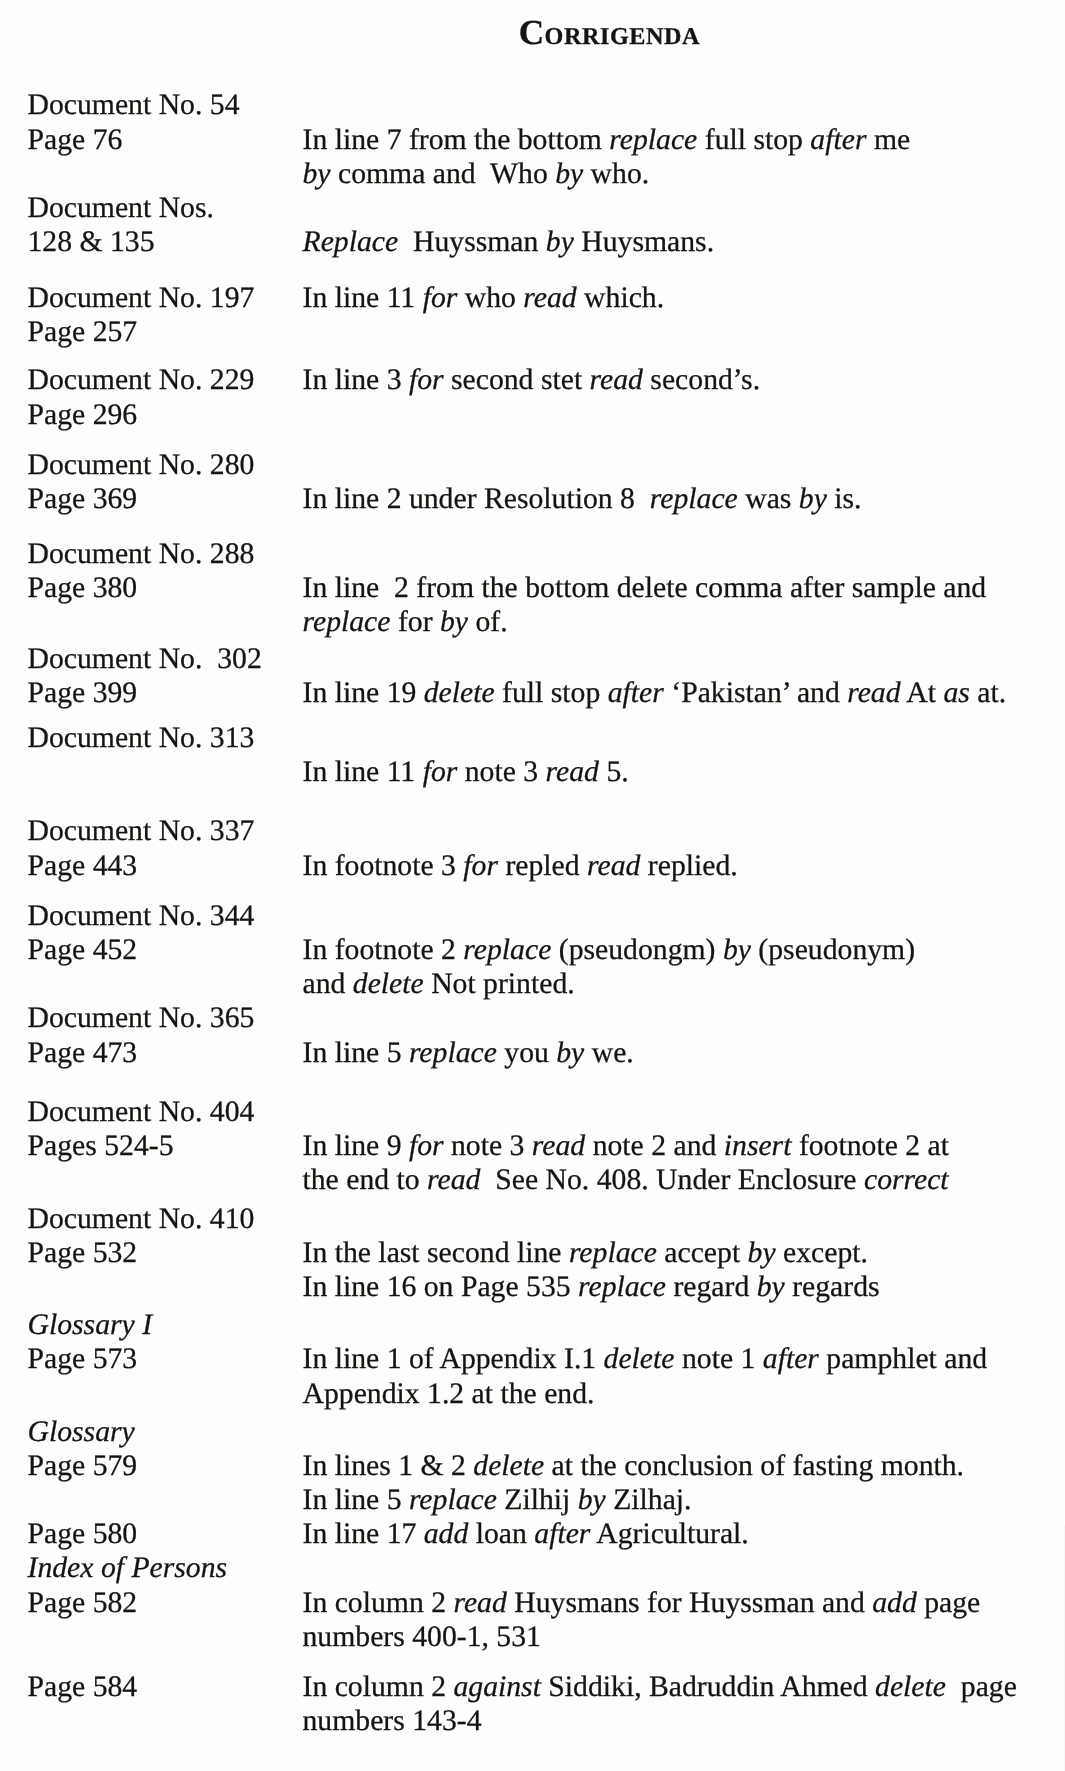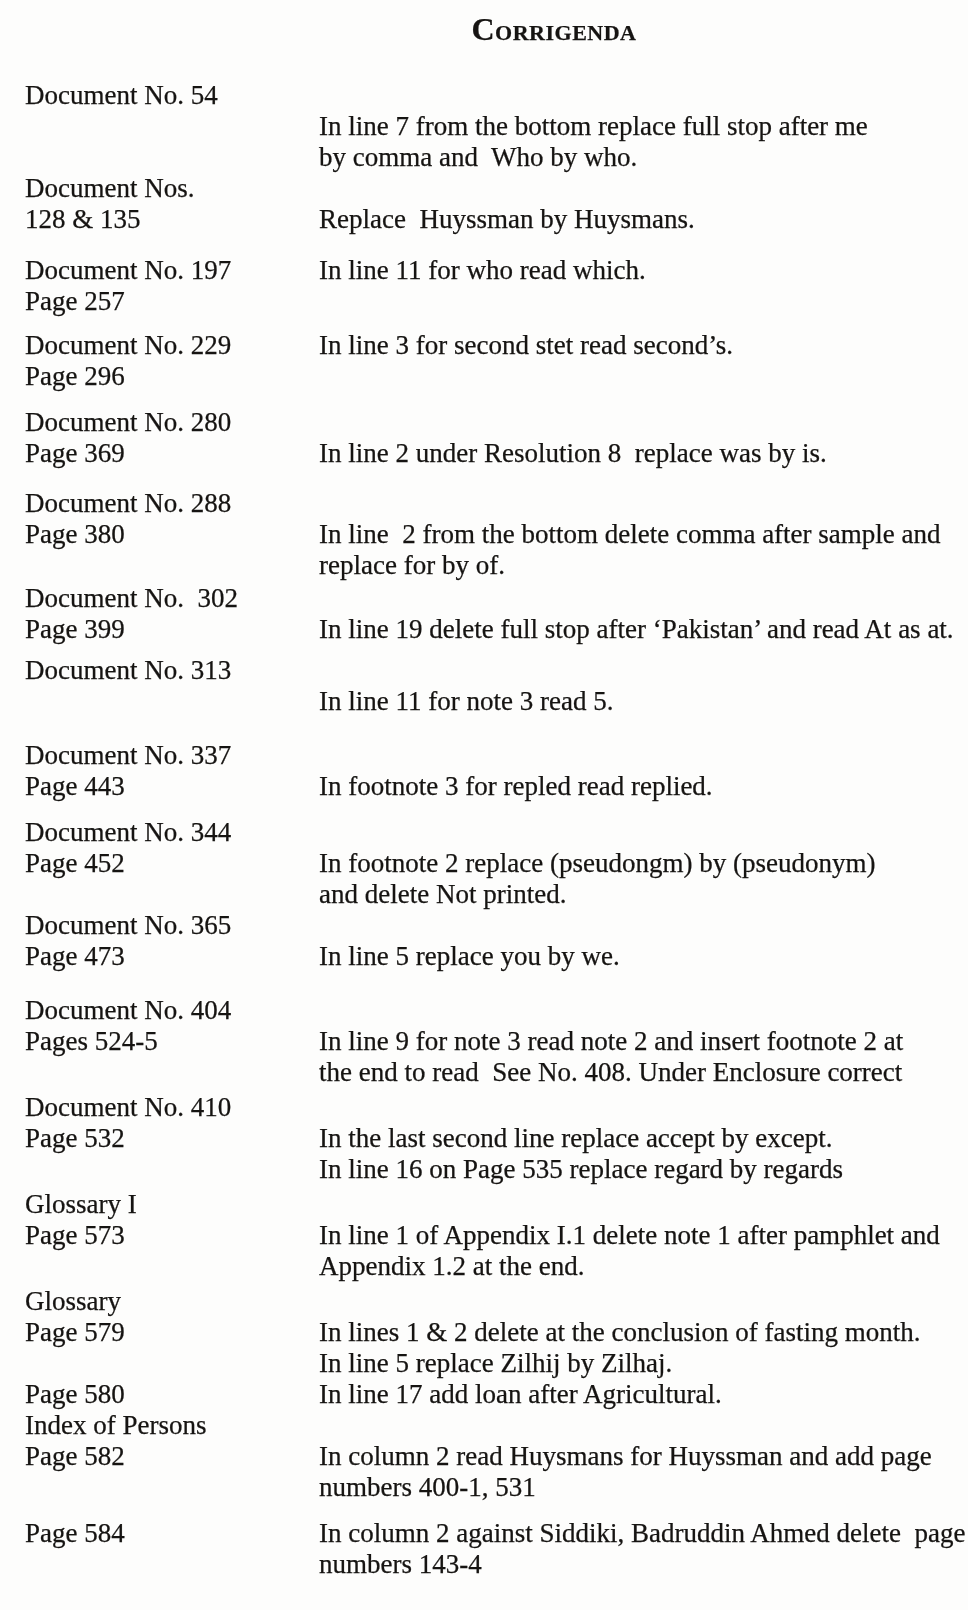--- a/index.html
+++ b/index.html
@@ -24,40 +24,41 @@
   }
   .title {
     font-weight: 700;
     font-size: 32px;
     line-height: 38px;
     font-variant: small-caps;
     letter-spacing: 0.5px;
     display: inline-block;
   }
   .entries { padding-left: 25px; }
-  .entry { display: flex; align-items: flex-start; gap: 44px; }
+  .entry { display: flex; align-items: flex-start; }
   .cl { flex: 0 0 250px; width: 250px; }
   .cr { flex: 1 1 auto; min-width: 0; }
   .cr.d1 { padding-top: 31px; }
   .line { white-space: pre; height: 31px; overflow: visible; }
-  .it { }
+  .it { font-style: italic; }
 </style>
 </head>
 <body>
 
 <div class="page">
   <div class="title-row">
     <span class="title">Corrigenda</span>
   </div>
 
   <div class="entries">
 
     <div class="entry" style="margin-top:32px">
       <div class="cl">
         <div class="line"><span class="rm">Document No. 54</span></div>
+        <div class="line"><span class="rm">Page 76</span></div>
       </div>
       <div class="cr d1">
         <div class="line"><span class="rm">In line 7 from the bottom </span><span class="it">replace</span><span class="rm"> full stop </span><span class="it">after</span><span class="rm"> me</span></div>
         <div class="line"><span class="it">by</span><span class="rm"> comma and  Who </span><span class="it">by</span><span class="rm"> who.</span></div>
       </div>
     </div>
 
     <div class="entry" style="margin-top:0">
       <div class="cl">
         <div class="line"><span class="rm">Document Nos.</span></div>

